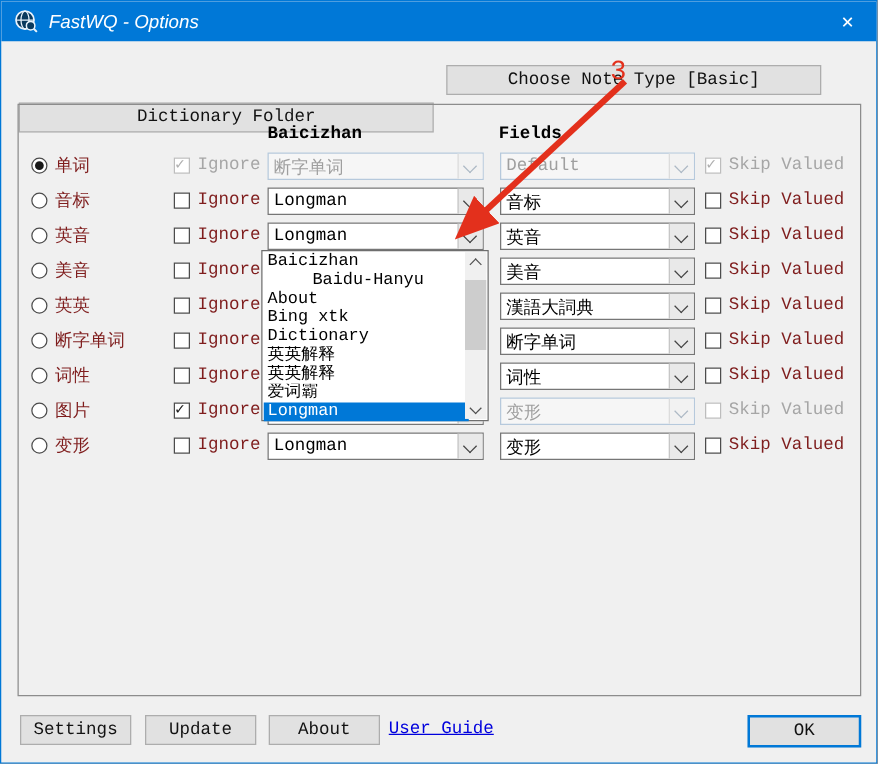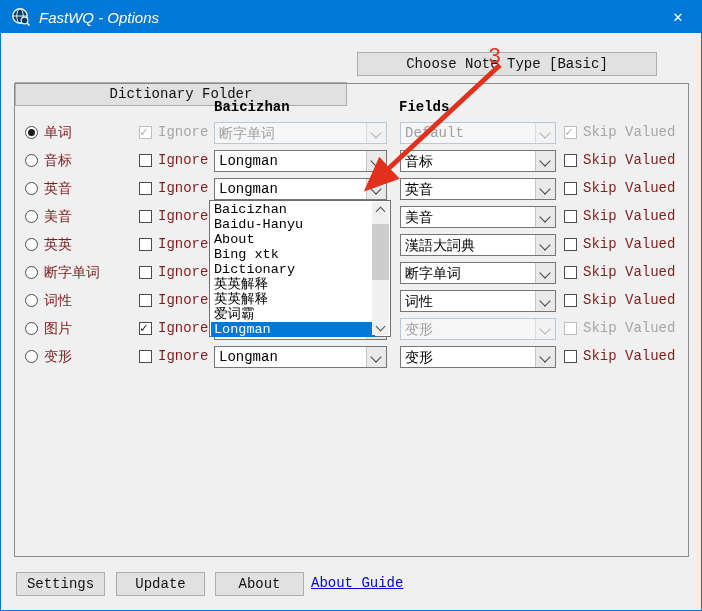--- a/index.html
+++ b/index.html
@@ -225,21 +225,21 @@
         <span class="carr"></span>
         <span class="chev"></span>
       </div>
       <div class="cb" style="left: 563px; top: 349px; position: absolute;"></div>
       <div class="lbl" style="left: 582px; top: 347px; position: absolute;">Skip Valued</div>
     </div>
 
   <div id="popup">
     <div id="pitems">
         <div class="pitem" style="top: 1px;">Baicizhan</div>
-        <div class="pitem" style="top: 16px;">Baidu-Hanyu</div>
+        <div class="pitem" style="top: 16px; text-align: center;">Baidu-Hanyu</div>
         <div class="pitem" style="top: 31px;">About</div>
         <div class="pitem" style="top: 46px;">Bing xtk</div>
         <div class="pitem" style="top: 61px;">Dictionary</div>
         <div class="pitem" style="top: 76px;">英英解释</div>
         <div class="pitem" style="top: 91px;">英英解释</div>
         <div class="pitem" style="top: 106px;">爱词霸</div>
         <div class="pitem sel" style="top: 121px;">Longman</div>
       </div>
     <div id="pscroll">
       <div id="sb-up" class="sb-btn" style="top:0;">
@@ -248,21 +248,22 @@
       <div id="sb-thumb"></div>
       <div id="sb-down" class="sb-btn" style="bottom:0;">
           <span class="sb-chev"></span>
         </div>
     </div>
   </div>
 
   <div class="win-btn" style="left:15px;top:571px;width:89px;height:24px;">Settings</div>
   <div class="win-btn" style="left:115px;top:571px;width:89px;height:24px;">Update</div>
   <div class="win-btn" style="left:214px;top:571px;width:89px;height:24px;">About</div>
-  <a id="user-guide">About Guide</a>
+  <a id="user-guide">User Guide</a>
+  <div id="ok-btn" class="win-btn" style="left:597px;top:571px;width:91px;height:26px;">OK</div>
 
   <div id="anno-3">3</div>
   <svg id="arrow-svg" width="700" height="609">
     <defs>
       <marker id="ah" markerWidth="7" markerHeight="7" refX="4.5" refY="3" orient="auto" markerUnits="strokeWidth">
         <path d="M0,0 L7,3 L0,6 Z" fill="#e3301c"></path>
       </marker>
     </defs>
     <line x1="499" y1="64" x2="372" y2="182" stroke="#e3301c" stroke-width="5" marker-end="url(#ah)"></line>
   </svg>

